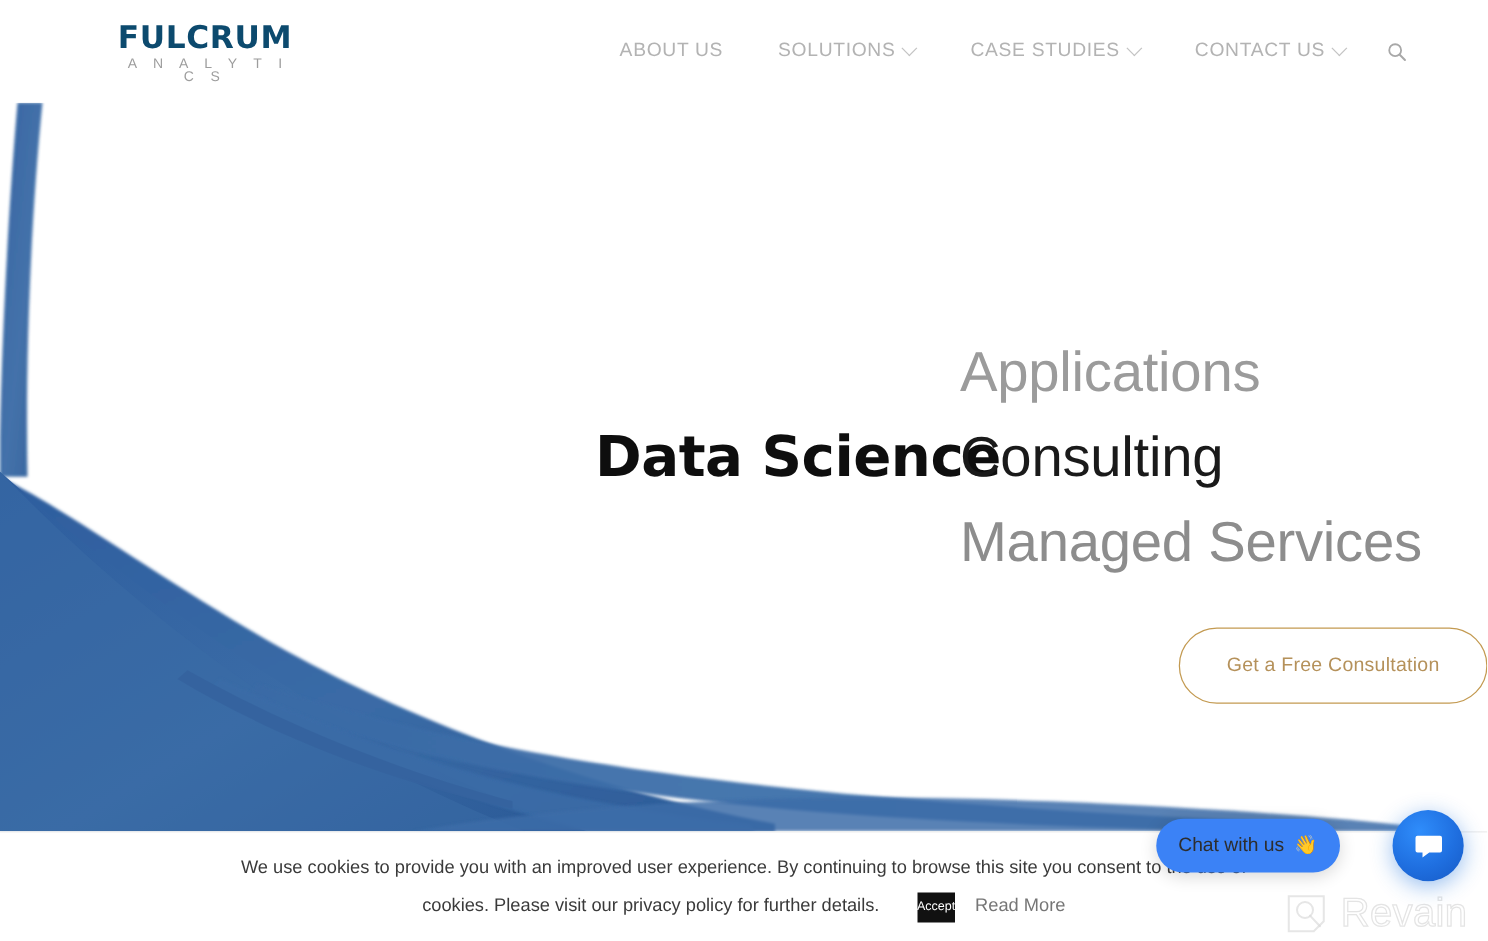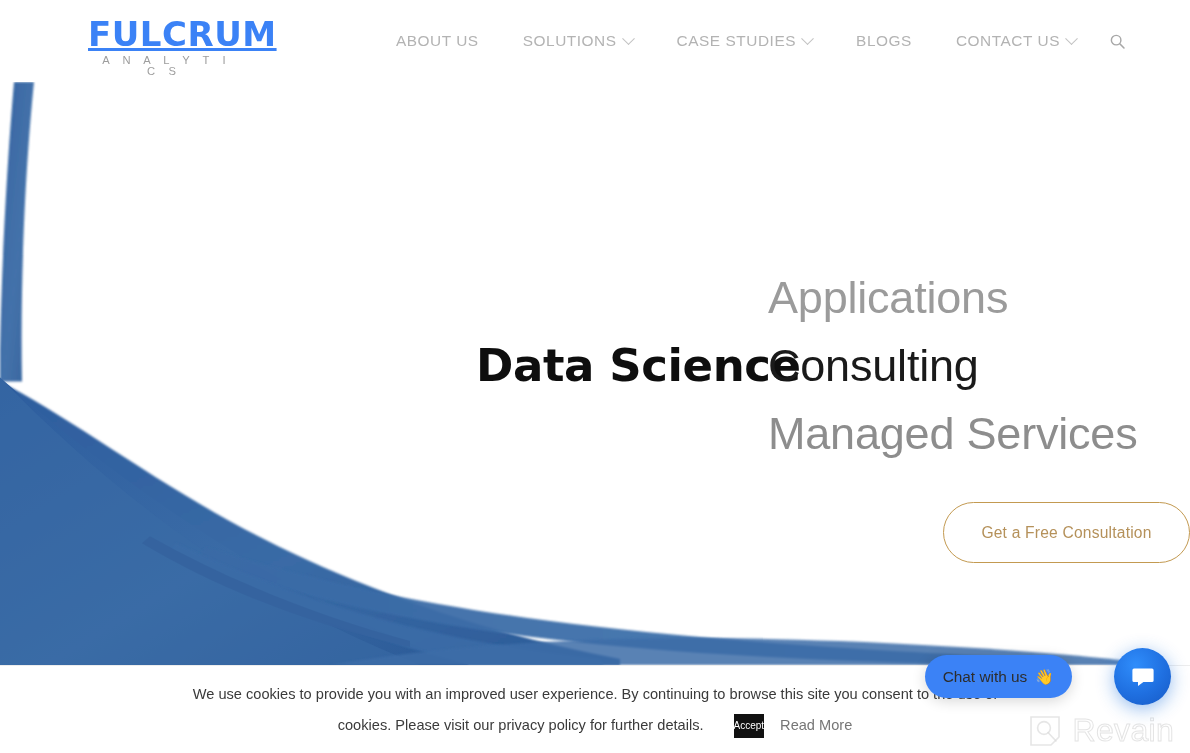--- a/index.html
+++ b/index.html
@@ -38,25 +38,24 @@
     top: 17px;
     width: 152px;
     text-align: center;
     text-decoration: none;
     line-height: 1;
   }
   .logo-main {
     display: block;
     font-family: "DejaVu Sans", sans-serif;
     font-weight: 700;
-    font-size: 34px;
+    font-size: 25px;
     letter-spacing: 0.5px;
-    color: #3b82f6;
+    color: #0c4a6e;
     line-height: 1.02;
-    text-decoration: underline;
   }
   .logo-sub {
     display: block;
     margin-top: 3px;
     font-family: "Liberation Sans", sans-serif;
     font-weight: 400;
     font-size: 11.2px;
     letter-spacing: 5.1px;
     color: #9d9d9d;
     text-indent: 5px;
@@ -320,23 +319,20 @@
       <a class="nav-item" href="#">
         <span class="nav-label">SOLUTIONS</span>
         <span class="chev"></span>
       </a>
 
       <a class="nav-item" href="#">
         <span class="nav-label">CASE STUDIES</span>
         <span class="chev"></span>
       </a>
 
-      <a class="nav-item" href="#">
-        <span class="nav-label">BLOGS</span>
-      </a>
 
       <a class="nav-item" href="#">
         <span class="nav-label">CONTACT US</span>
         <span class="chev"></span>
       </a>
 
       <span class="nav-search">
         <svg width="17" height="17" viewBox="0 0 20 20" aria-hidden="true">
           <circle cx="8.4" cy="8.4" r="5.6" fill="none" stroke="#a8a8a8" stroke-width="1.7"></circle>
           <line x1="12.7" y1="12.7" x2="17.6" y2="17.6" stroke="#a8a8a8" stroke-width="1.9" stroke-linecap="round"></line>

